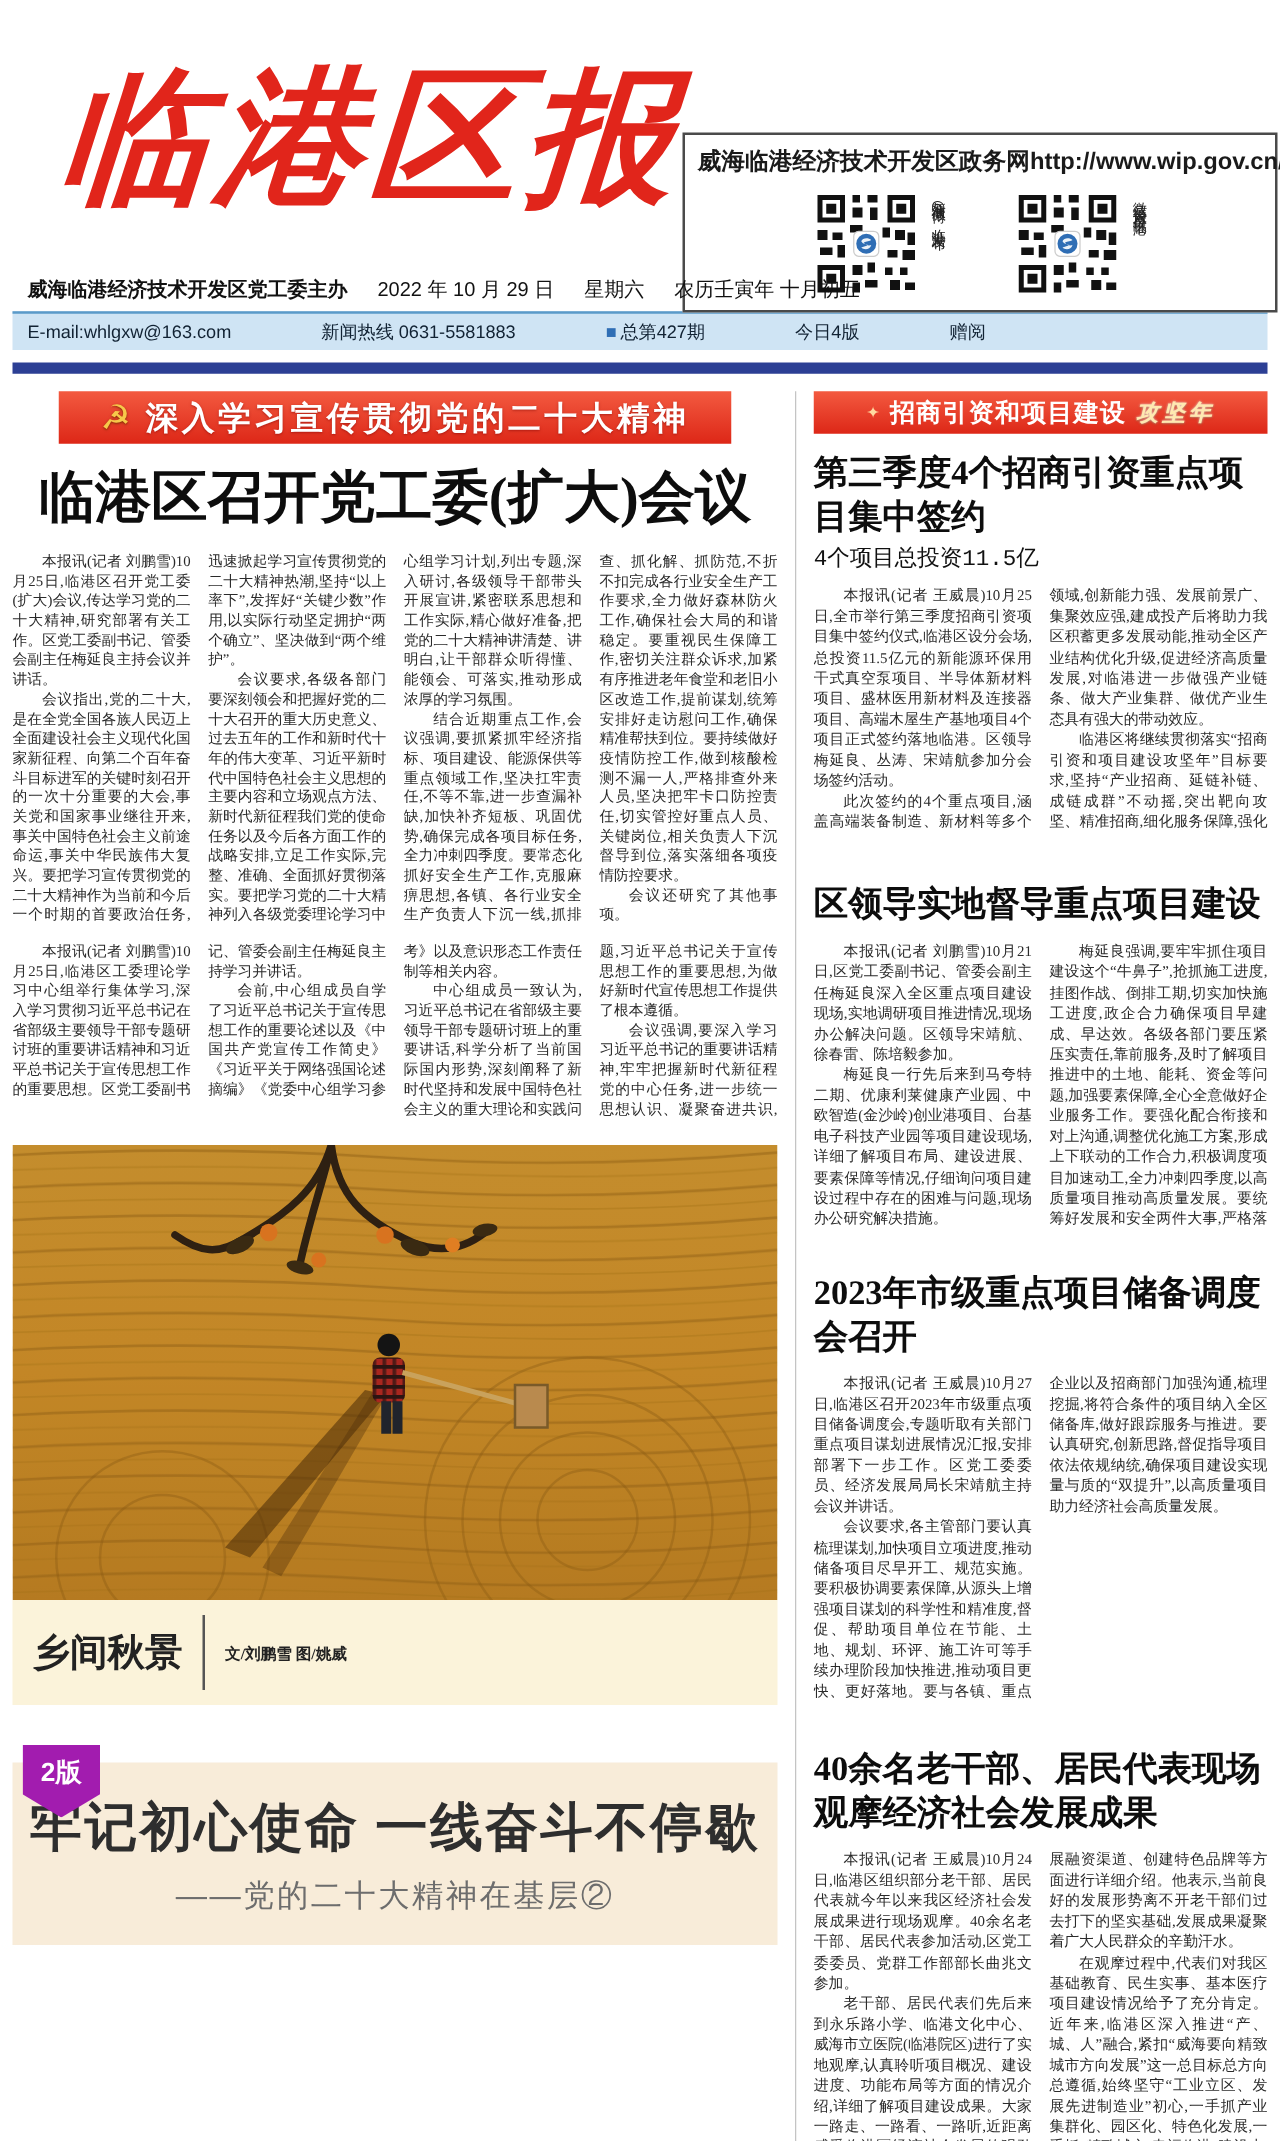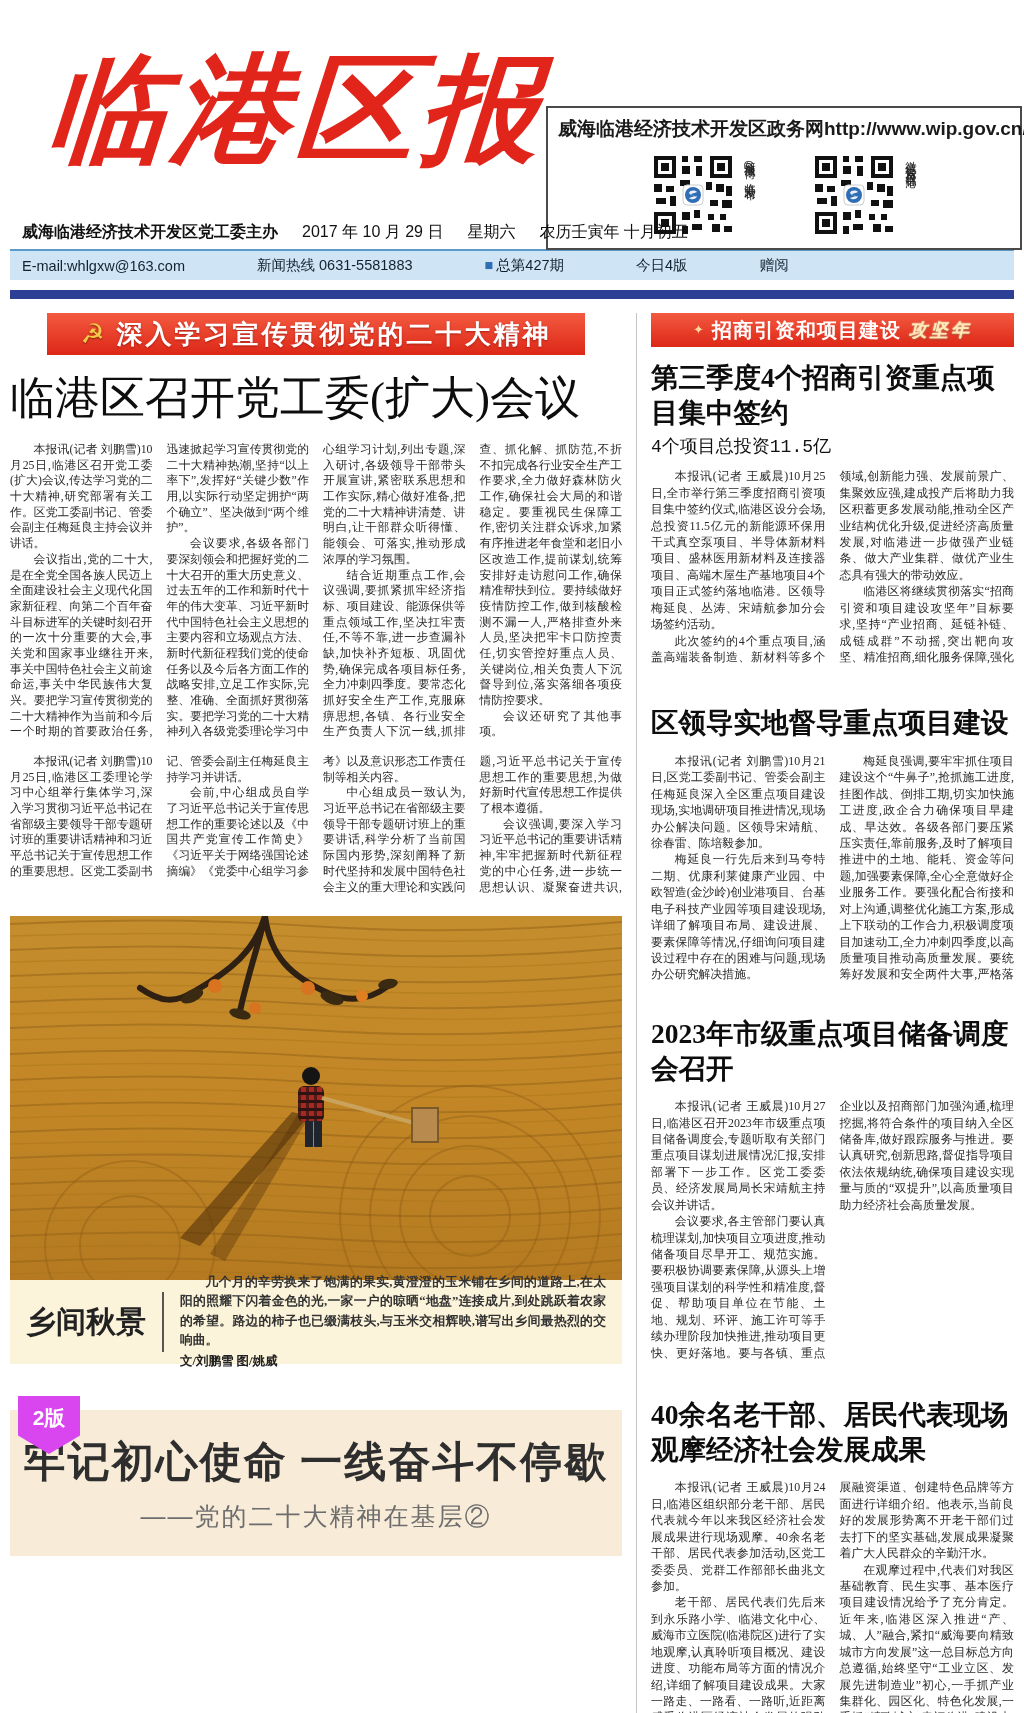--- a/index.html
+++ b/index.html
@@ -40,21 +40,21 @@
     font-family:"Liberation Sans",sans-serif;text-shadow:0 1px 2px rgba(120,0,0,.5);}
   .emblem{font-size:27px;color:#f7c84a;text-shadow:0 1px 2px #7a2a00;line-height:1;}
   .theme-banner-r{height:34px;display:flex;align-items:center;justify-content:center;gap:8px;
     background:linear-gradient(180deg,#f35a40,#dd2717);margin-bottom:8px;}
   .theme-banner-r .txt{color:#fff;font-weight:bold;font-size:20px;letter-spacing:1px;
     font-family:"Liberation Sans",sans-serif;}
   .theme-banner-r .script{color:#ffe9b0;font-size:18px;font-weight:bold;font-style:italic;
     letter-spacing:3px;text-shadow:0 0 2px #fff,0 1px 2px #8a2a00;white-space:nowrap;}
   .spark{color:#ffd9a0;font-size:13px;}
   
-  .h1{font-size:45px;font-weight:normal;letter-spacing:0px;margin:13px 0 14px 0;
+  .h1{font-size:45px;font-weight:bold;text-align:center;letter-spacing:0px;margin:13px 0 14px 0;
     white-space:nowrap;color:#0d0d0d;}
   .h2{font-size:33px;font-weight:bold;text-align:center;margin:10px 0 12px 0;white-space:nowrap;color:#0d0d0d;}
   .h3{font-size:27.5px;font-weight:bold;line-height:1.26;margin:14px 0 4px 0;color:#0d0d0d;}
   .subhead{font-size:18px;margin:2px 0 10px 0;color:#111;font-family:Liberation Mono, monospace;}
   
   .body4{column-count:4;column-gap:14px;column-fill:auto;text-align:justify;
     font-size:11.8px;line-height:1.33;color:var(--body);}
   .body2{column-count:2;column-gap:14px;column-fill:auto;text-align:justify;
     font-size:11.9px;line-height:1.38;color:var(--body);}
   .body4 p,.body2 p{text-indent:2em;}
@@ -70,21 +70,21 @@
   .caption-box{background:var(--cream);display:flex;align-items:center;gap:16px;
     padding:12px 16px;height:84px;}
   .caption-title{font-size:30px;font-weight:bold;white-space:nowrap;color:#222;text-align:center;}
   .caption-sep{width:2px;align-self:stretch;background:#555;}
   .caption-body{flex:1;font-size:12.8px;line-height:1.5;color:#222;}
   .caption-body .cap-text{text-indent:2em;text-align:justify;font-weight:bold;color:#333;}
   .caption-credit{text-align:left;font-weight:bold;font-size:12.5px;margin-top:2px;color:#222;}
   
   .promo{position:relative;background:var(--banner-cream);height:146px;margin-top:46px;
     display:flex;flex-direction:column;align-items:center;justify-content:center;}
-  .promo-badge{position:absolute;left:8px;top:-14px;width:62px;height:58px;background:#d946ef;
+  .promo-badge{position:absolute;left:8px;top:-14px;width:62px;height:58px;background:#a21caf;
     clip-path:polygon(0 0,100% 0,100% 68%,50% 100%,0 68%);display:flex;align-items:flex-start;
     justify-content:center;color:#fff;font-weight:bold;font-size:21px;
     font-family:"Liberation Sans",sans-serif;padding-top:8px;}
   .promo-title{font-size:42px;font-weight:bold;color:#2e2e2e;letter-spacing:2px;white-space:nowrap;}
   .promo-sub{font-size:25px;color:#6d6d6d;margin-top:10px;letter-spacing:2px;
     font-family:"Liberation Sans",sans-serif;}
   .gap8{height:8px;} .gap14{height:14px;} .gap22{height:22px;}
 </style>
 </head>
 <body>
@@ -107,21 +107,21 @@
             <svg width="86" height="86" viewBox="0 0 86 86">
                 <use href="#qr"></use>
               </svg>
             <div class="qr-label">微信公众号今日临港</div>
           </div>
         </div>
       </div>
     </div>
     <div class="info1">
       <b>威海临港经济技术开发区党工委主办</b>
-      <span>2017 年 10 月 29 日</span>
+      <span>2022 年 10 月 29 日</span>
       <span>星期六</span>
       <span>农历壬寅年  十月初五</span>
     </div>
     <div class="info2">
       <span>E-mail:whlgxw@163.com</span>
       <span>新闻热线 0631-5581883</span>
       <span><span class="issue-bullet">■</span><span>总第427期</span></span>
       <span>今日4版</span>
       <span>赠阅</span>
     </div>
@@ -203,21 +203,20 @@
             <rect x="304" y="205" width="8" height="26" fill="#20242c"></rect>
           <line x1="312" y1="182" x2="408" y2="208" stroke="#c9a25c" stroke-width="4"></line>
           <rect x="402" y="192" width="26" height="34" fill="#b98a4e" stroke="#7a5a28" stroke-width="2"></rect>
         </g>
       </svg>
 
       <div class="caption-box">
         <div class="caption-title">乡间秋景</div>
         <div class="caption-sep"></div>
         <div class="caption-body">
-          <div class="cap-text">几个月的辛劳换来了饱满的果实,黄澄澄的玉米铺在乡间的道路上,在太阳的照耀下闪着金色的光,一家一户的晾晒“地盘”连接成片,到处跳跃着农家的希望。路边的柿子也已缀满枝头,与玉米交相辉映,谱写出乡间最热烈的交响曲。</div>
           <div class="caption-credit">文/刘鹏雪 图/姚威</div>
         </div>
       </div>
 
       <div class="promo">
         <div class="promo-badge">2版</div>
         <div class="promo-title">牢记初心使命  一线奋斗不停歇</div>
         <div class="promo-sub">——党的二十大精神在基层②</div>
       </div>
     </div>

